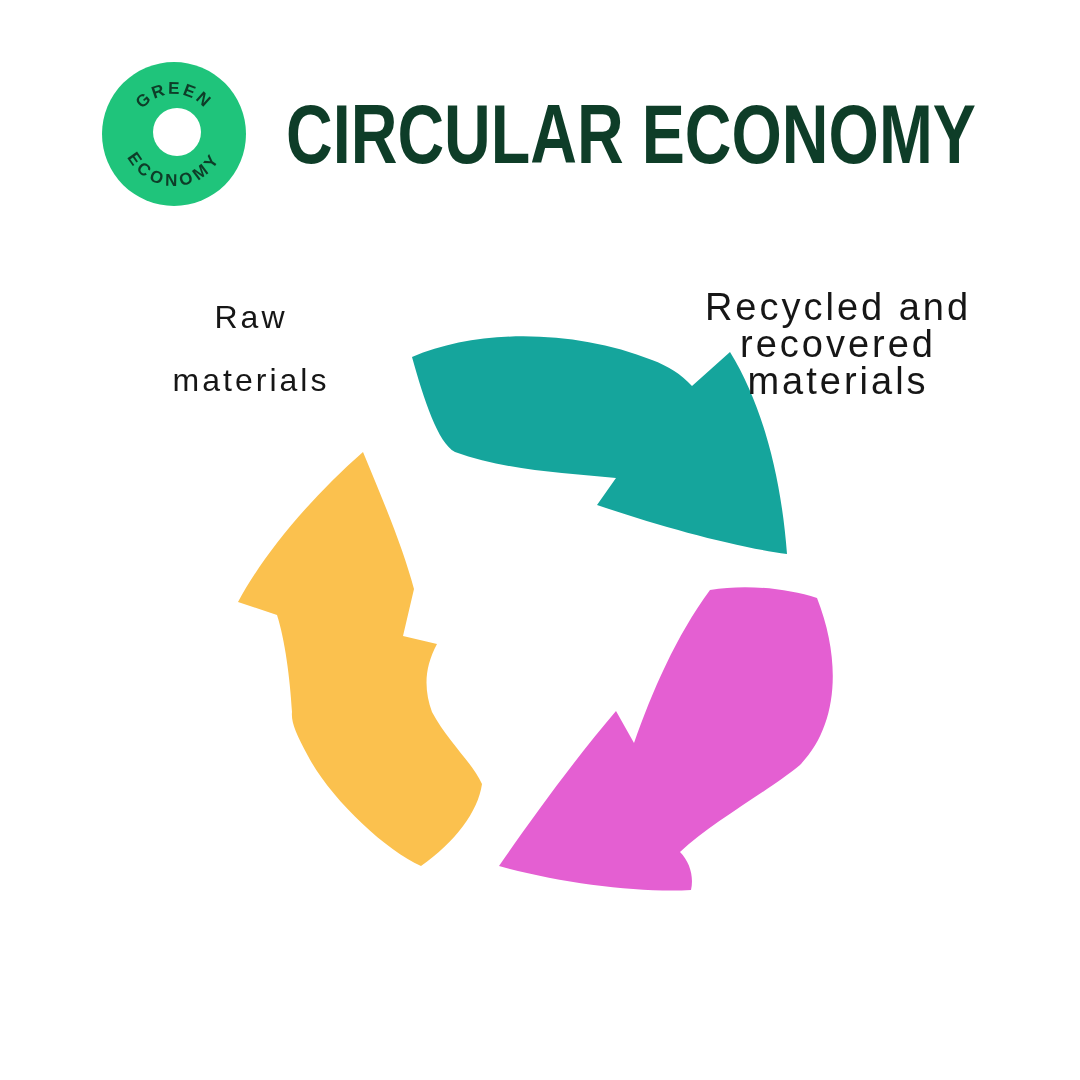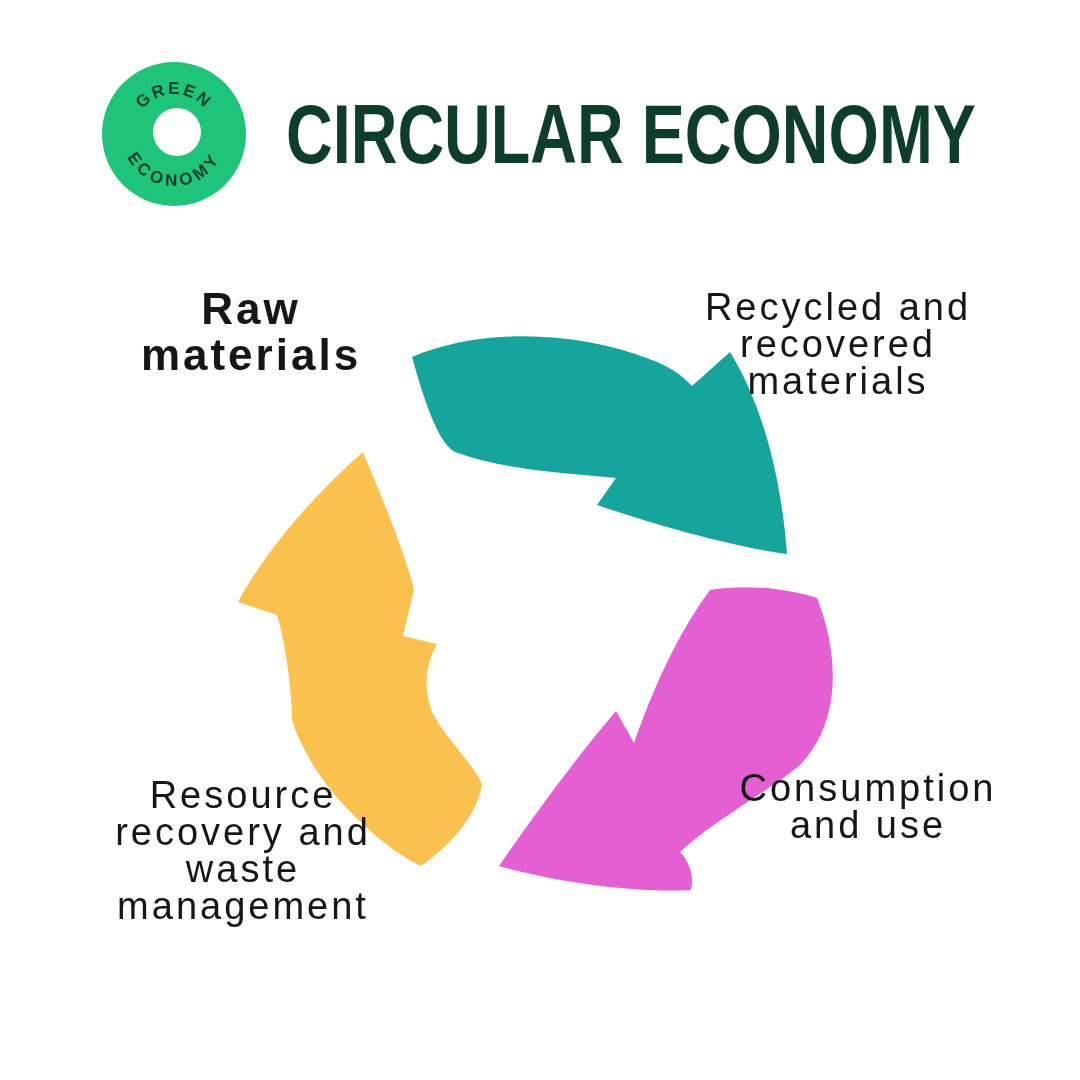--- a/index.html
+++ b/index.html
@@ -50,23 +50,23 @@
   .label{
     position:absolute;
     text-align:center;
     color:var(--text_black);
     font-size:38px;
     line-height:37px;
     letter-spacing:3px;
     white-space:pre-line;
   }
   .label--bold{
-    font-weight:bold;
-    font-size:44px;
-    line-height:46px;
+    font-weight:normal;
+    font-size:32px;
+    line-height:63px;
     letter-spacing:3px;
   }
   .label-raw{left:76px;top:286px;width:350px;}
   .label-recycled{left:678px;top:289px;width:320px;}
   .label-consumption{left:708px;top:770px;width:320px;}
   .label-resource{left:83px;top:777px;width:320px;}
 </style>
 </head>
 <body>
 
@@ -96,20 +96,14 @@
     <path class="arrow-yellow" d="M 363 452 C 385 505, 403 548, 414 589 L 403 636 L 437 644 C 424 668, 424 690, 432 712 C 448 742, 472 762, 482 784 C 478 812, 455 842, 421 866 C 385 850, 330 798, 308 756 C 296 734, 291 722, 292 712 C 290 678, 285 640, 277 615 L 238 602 C 262 557, 308 500, 363 452 Z"></path>
   </svg>
 
   <h1 class="title">CIRCULAR ECONOMY</h1>
 
   <div class="label label--bold label-raw">Raw
 materials</div>
   <div class="label label-recycled">Recycled and
 recovered
 materials</div>
-  <div class="label label-consumption">Consumption
-and use</div>
-  <div class="label label-resource">Resource
-recovery and
-waste
-management</div>
 
 </div>
 
 </body></html>

